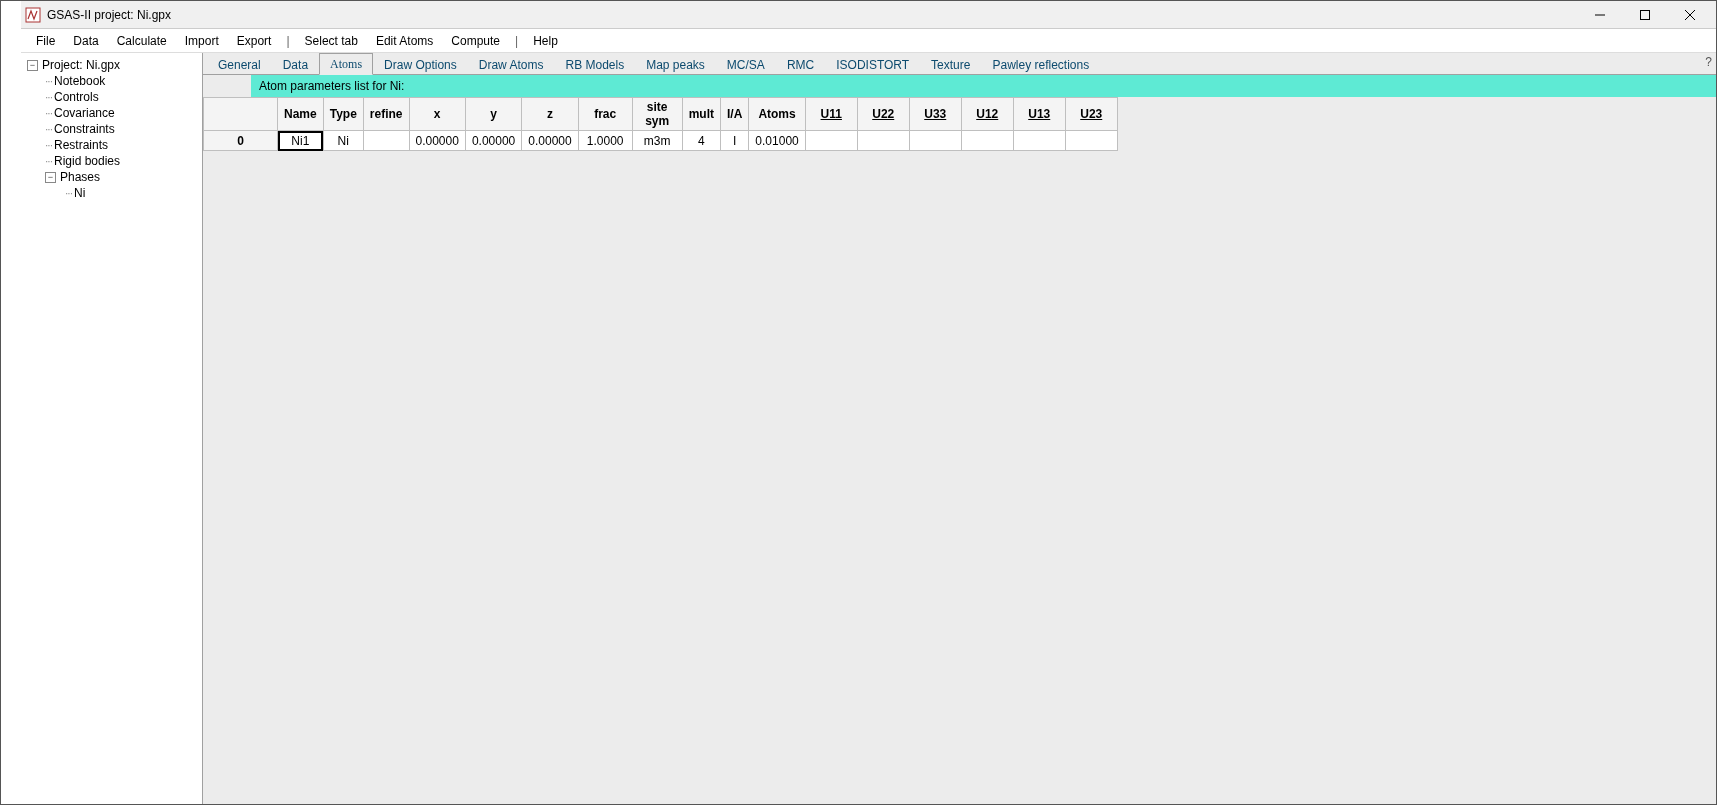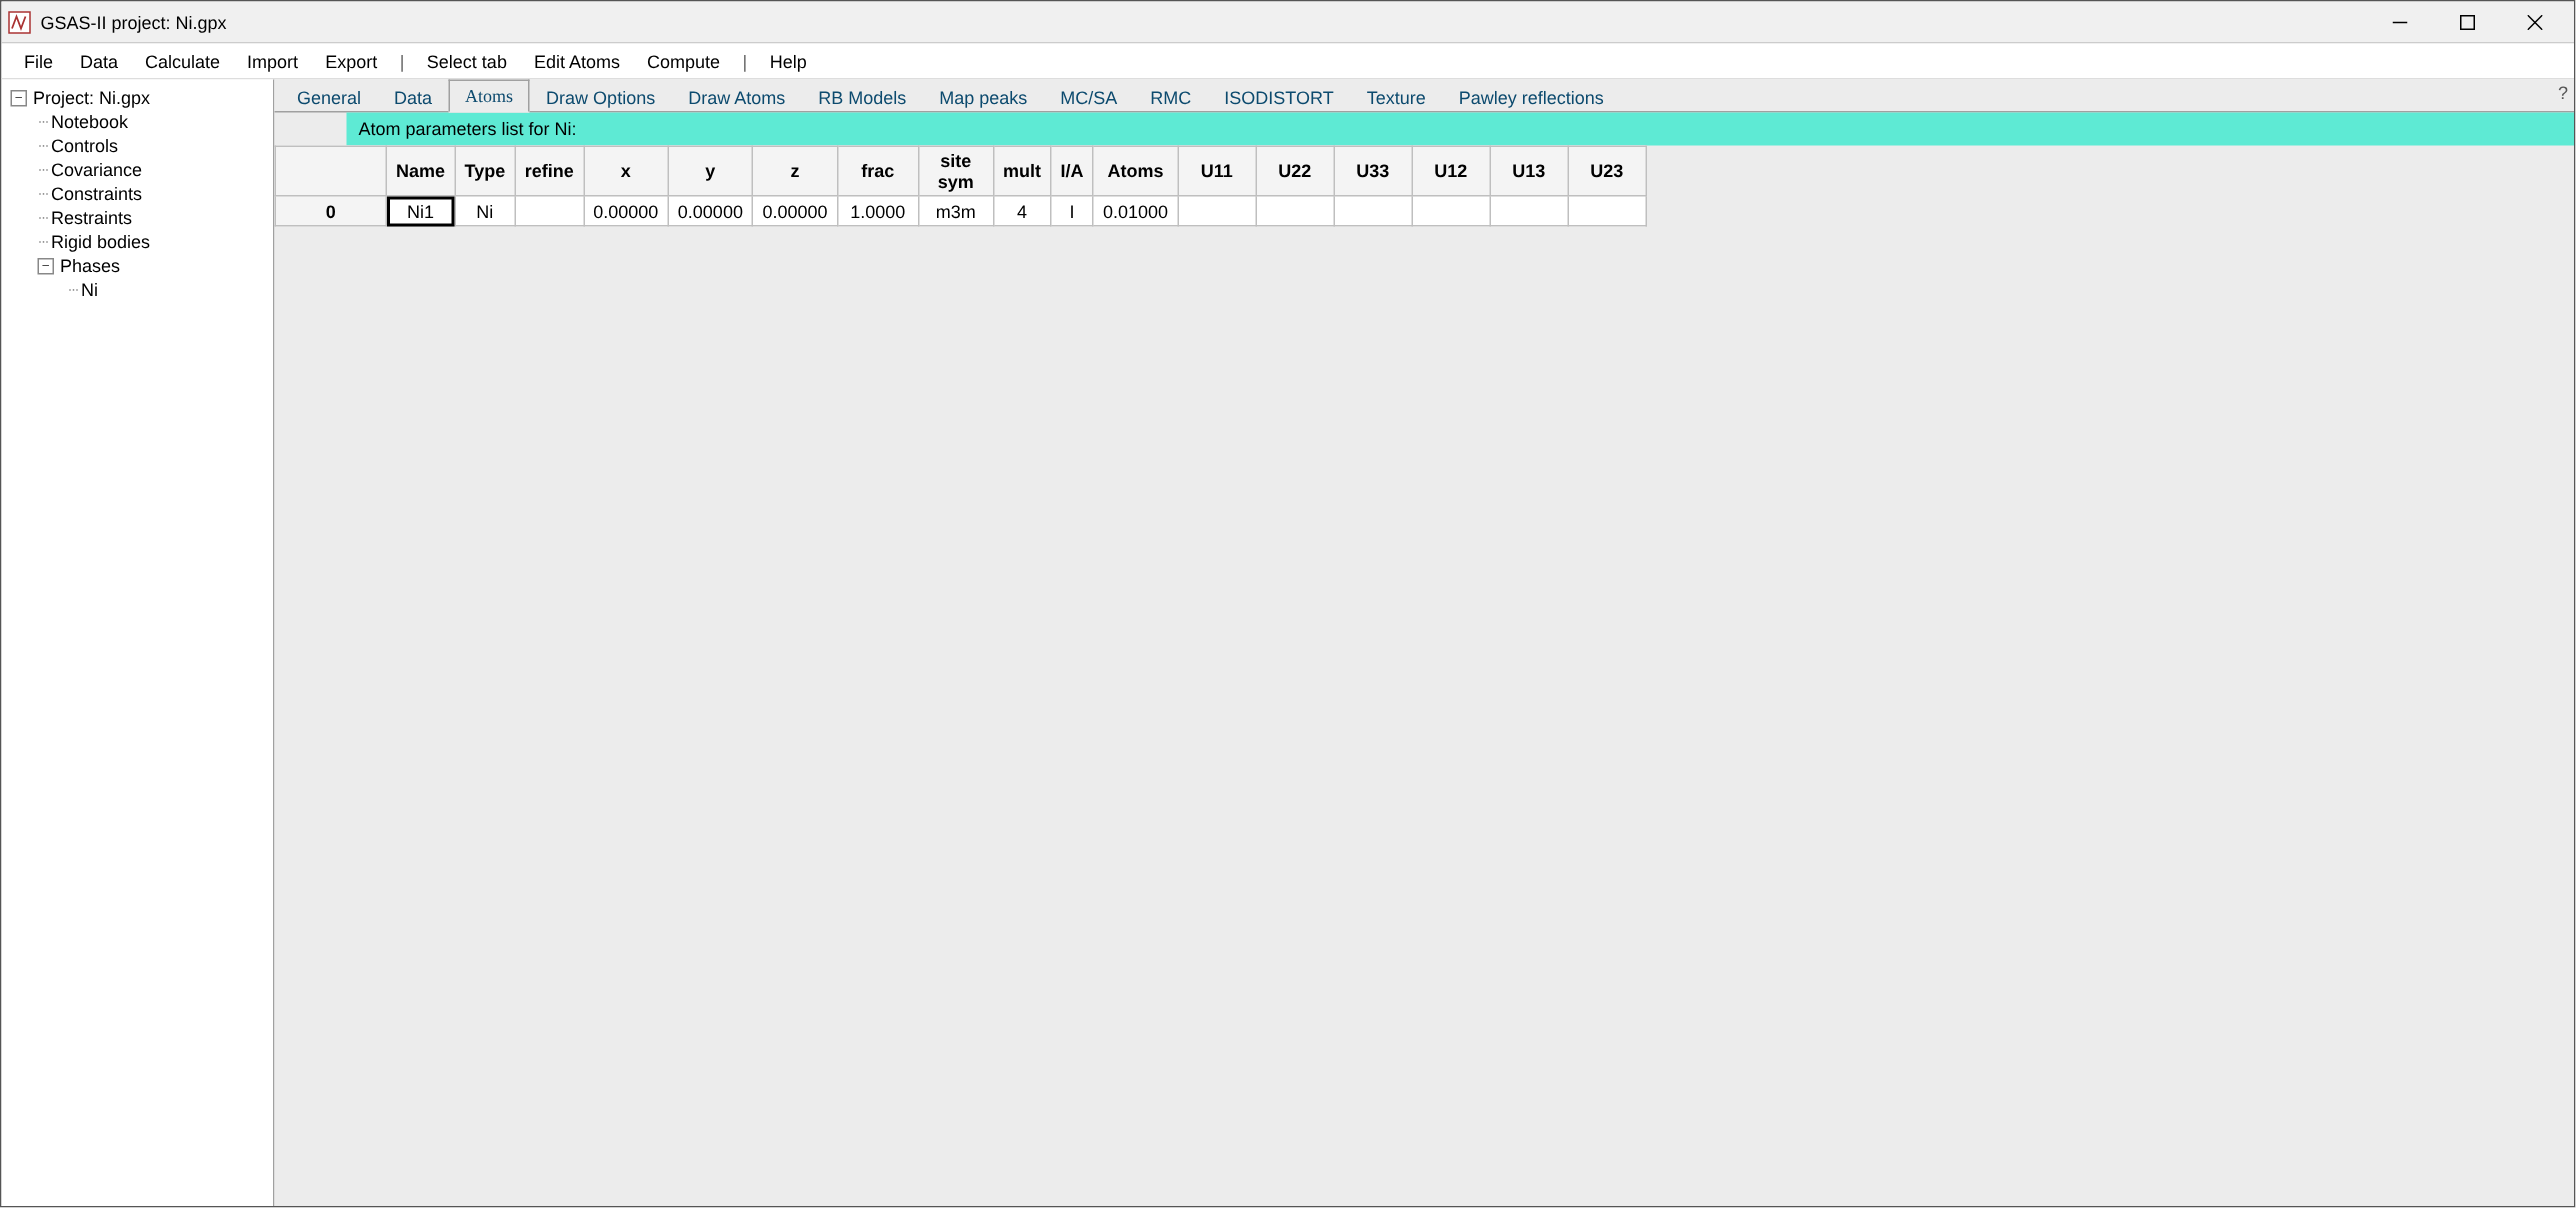--- a/index.html
+++ b/index.html
@@ -5,21 +5,21 @@
   * { box-sizing: border-box; }
   html, body {
     margin: 0; padding: 0;
     font-family: "Segoe UI", Tahoma, sans-serif;
     font-size: 12px;
     color: #000;
     background: #fff;
     height: 100%;
     overflow: hidden;
   }
-  .window { width: 1717px; height: 805px; display: flex; flex-direction: column; border: 1px solid #555; }
+  .window { width: 1717px; height: 805px; display: flex; flex-direction: column; border: 1px solid #555; padding-left: 20px; }
 
   
   .titlebar { height: 28px; background: #f0f0f0; display: flex; align-items: center; padding: 0 4px; border-bottom: 1px solid #ccc; }
   .titlebar .app-icon { width: 16px; height: 16px; margin-right: 6px; display:inline-flex; }
   .titlebar .title { flex: 1; font-size: 12px; }
   .titlebar .win-controls { display: flex; }
   .titlebar .win-btn { width: 45px; height: 28px; display: flex; align-items: center; justify-content: center; }
 
   
   .menubar { height: 24px; background: #fff; display: flex; align-items: center; padding: 0 6px; border-bottom: 1px solid #ddd; }
@@ -69,21 +69,21 @@
   .c-type{width:28px;}
   .c-refine{width:38px;}
   .c-x{width:54px;}
   .c-y{width:54px;}
   .c-z{width:54px;}
   .c-frac{width:54px;}
   .c-sitesym{width:50px;}
   .c-mult{width:30px;}
   .c-ia{width:22px;}
   .c-uiso{width:56px;}
-  .c-u{width:52px;}
+  .c-u{width:52px;text-decoration:underline;}
 </style>
 </head>
 <body>
 
 <div class="window">
 
   <div class="titlebar">
     <span class="app-icon">
       <svg width="16" height="16" viewBox="0 0 16 16">
         <rect x="1" y="1" width="14" height="14" fill="#fff" stroke="#a33" stroke-width="1"></rect>

